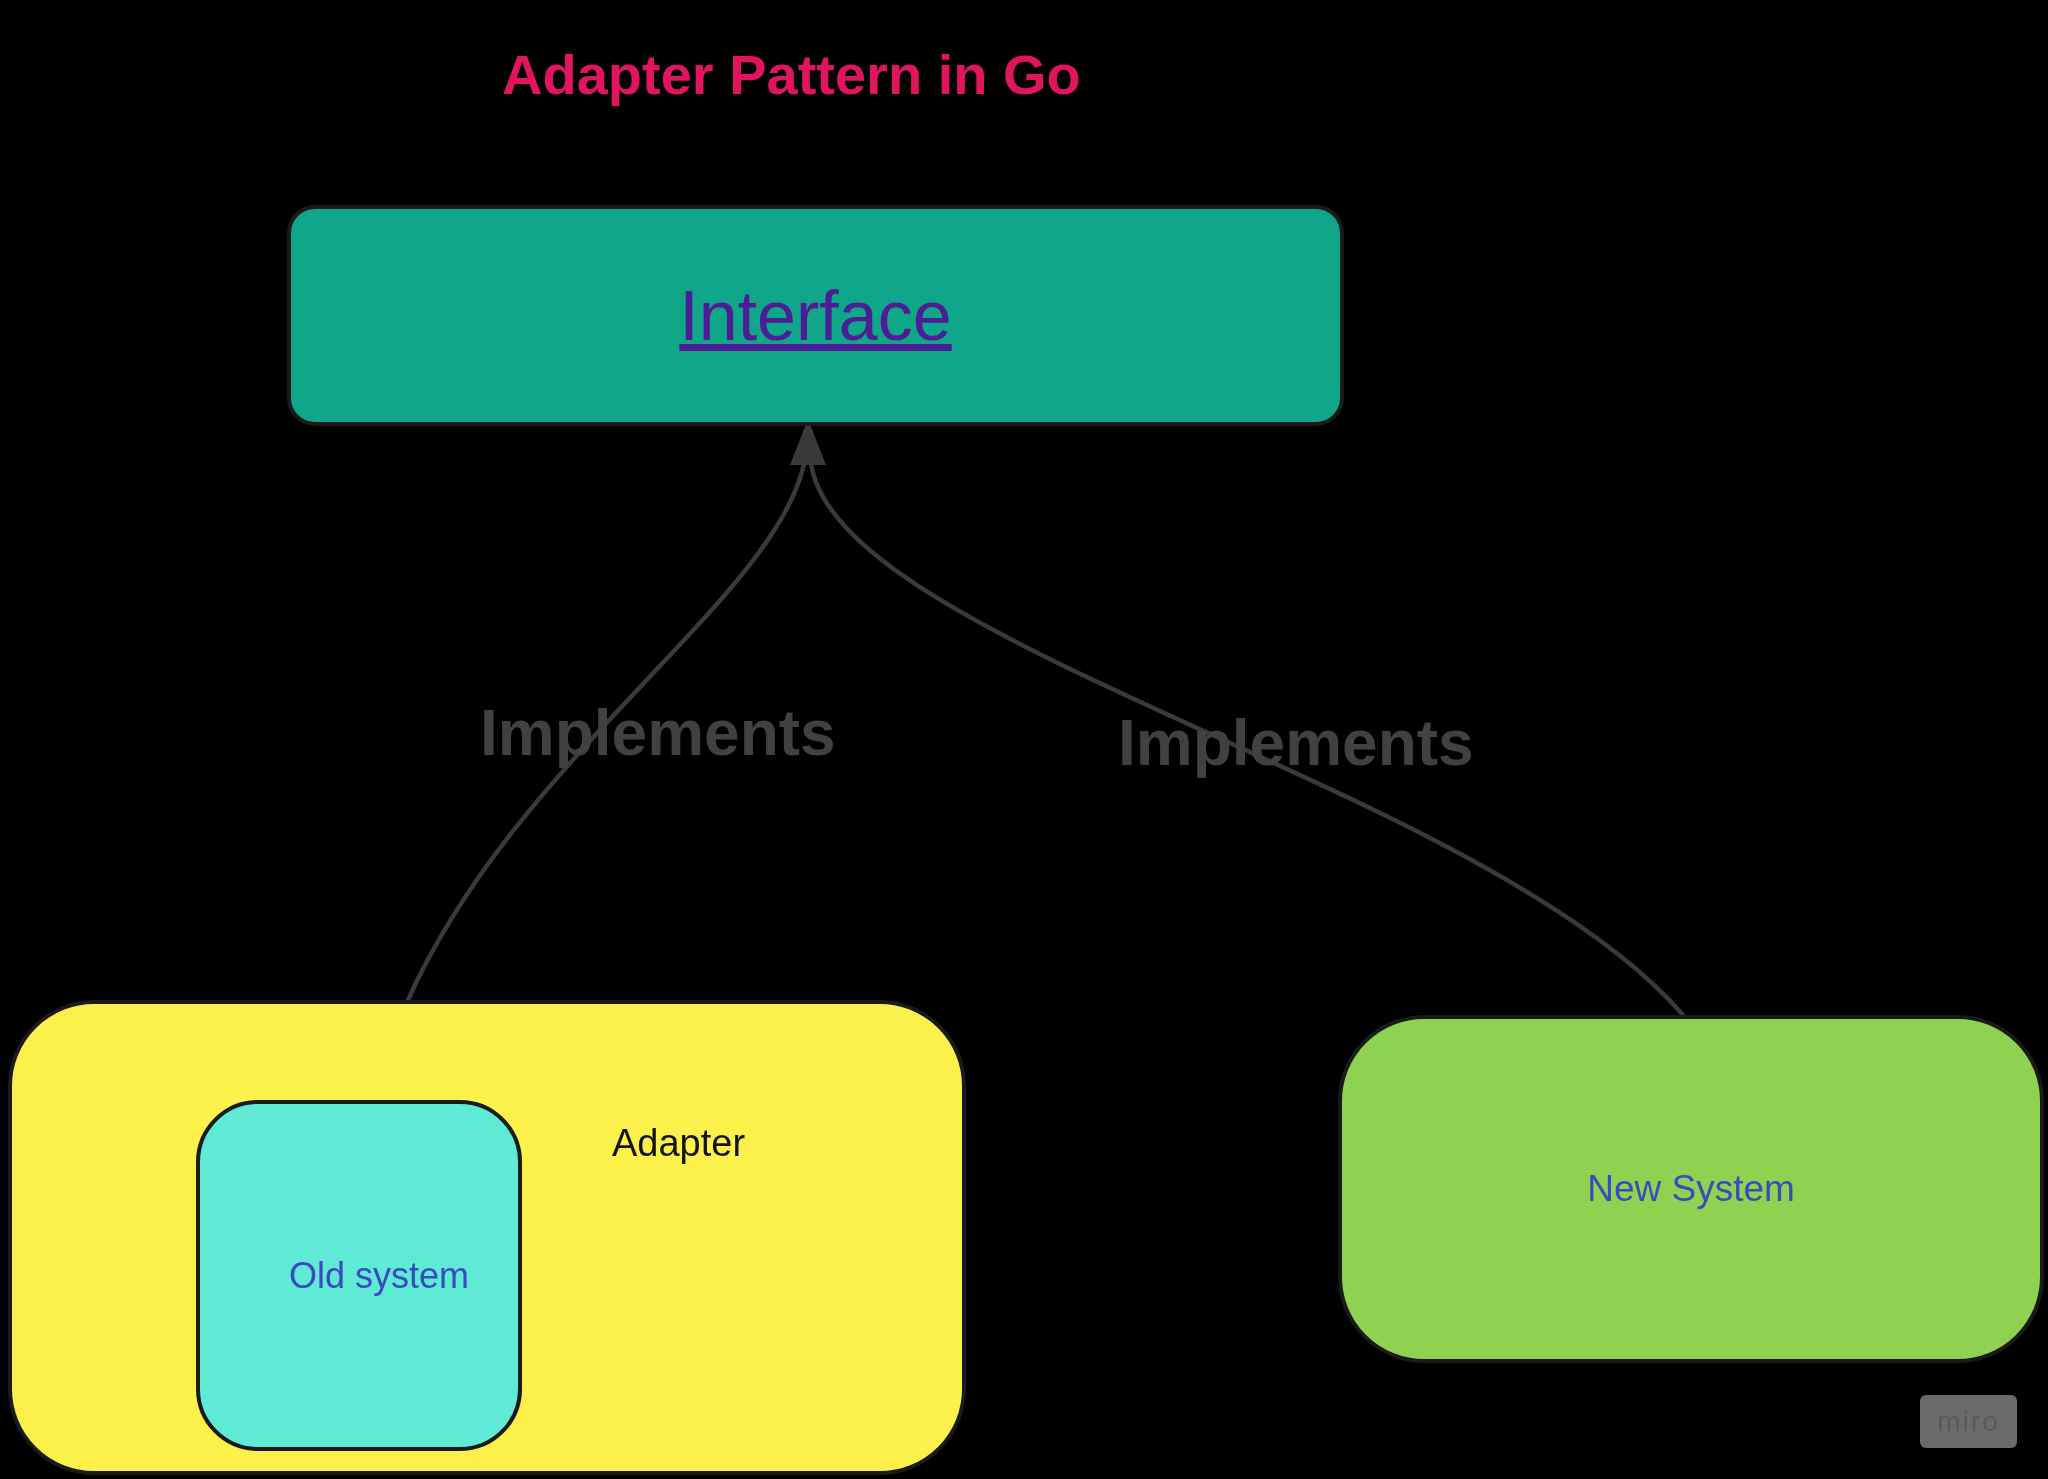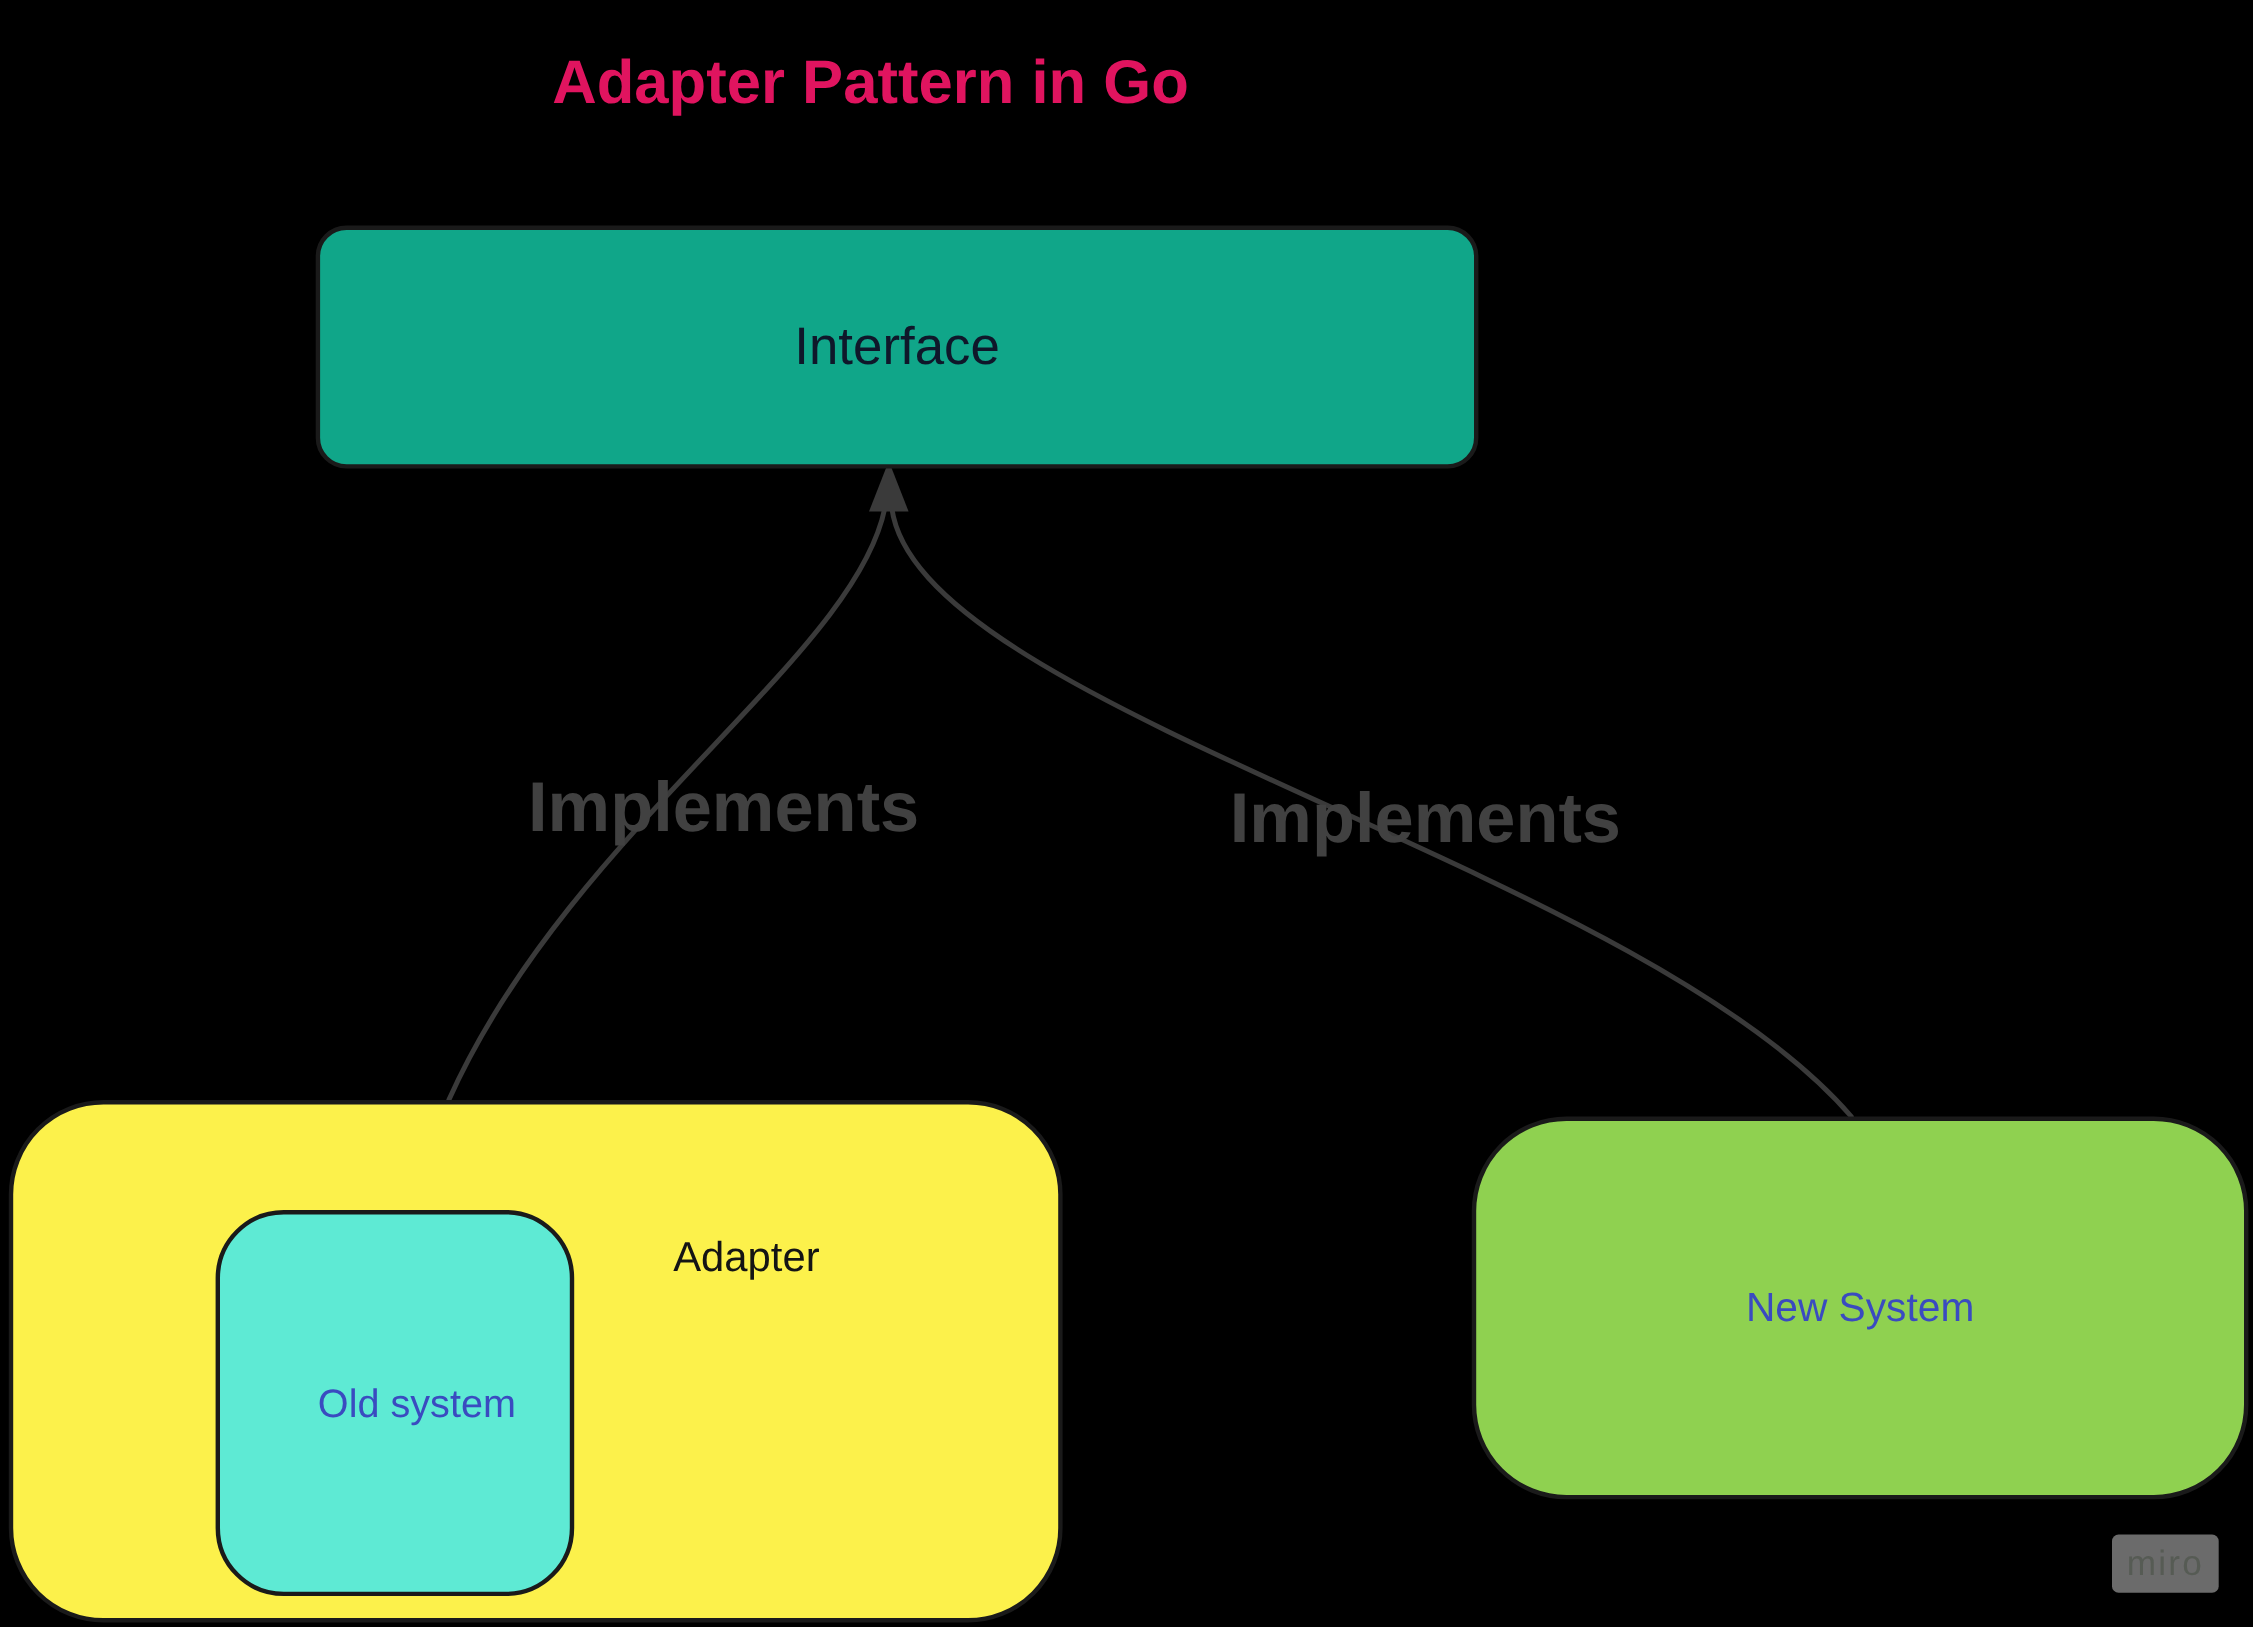--- a/index.html
+++ b/index.html
@@ -38,23 +38,24 @@
 
   .interface-node {
     left: 287px;
     top: 205px;
     width: 1057px;
     height: 221px;
     border-radius: 28px;
     background: #10A689;
   }
   .interface-label {
-    font-size: 48px;
-    color: #0f172a;
+    font-size: 70px;
+    color: #4c1d95;
     font-weight: 400;
+    text-decoration: underline;
   }
 
   .edges-svg {
     left: 0;
     top: 0;
     width: 2048px;
     height: 1479px;
     pointer-events: none;
   }
   .edges-svg path { pointer-events: stroke; }
@@ -119,21 +120,21 @@
     top: 1395px;
     width: 97px;
     height: 53px;
     border-radius: 6px;
     background: rgba(255, 255, 255, 0.42);
     display: flex;
     align-items: center;
     justify-content: center;
   }
   .miro-logo-text {
-    font-size: 32px;
+    font-size: 28px;
     letter-spacing: 2px;
     color: rgba(70, 78, 66, 0.55);
   }
 </style>
 </head>
 <body>
 
 <div class="canvas">
 
   <svg class="abs edges-svg" viewBox="0 0 2048 1479" xmlns="http://www.w3.org/2000/svg">

